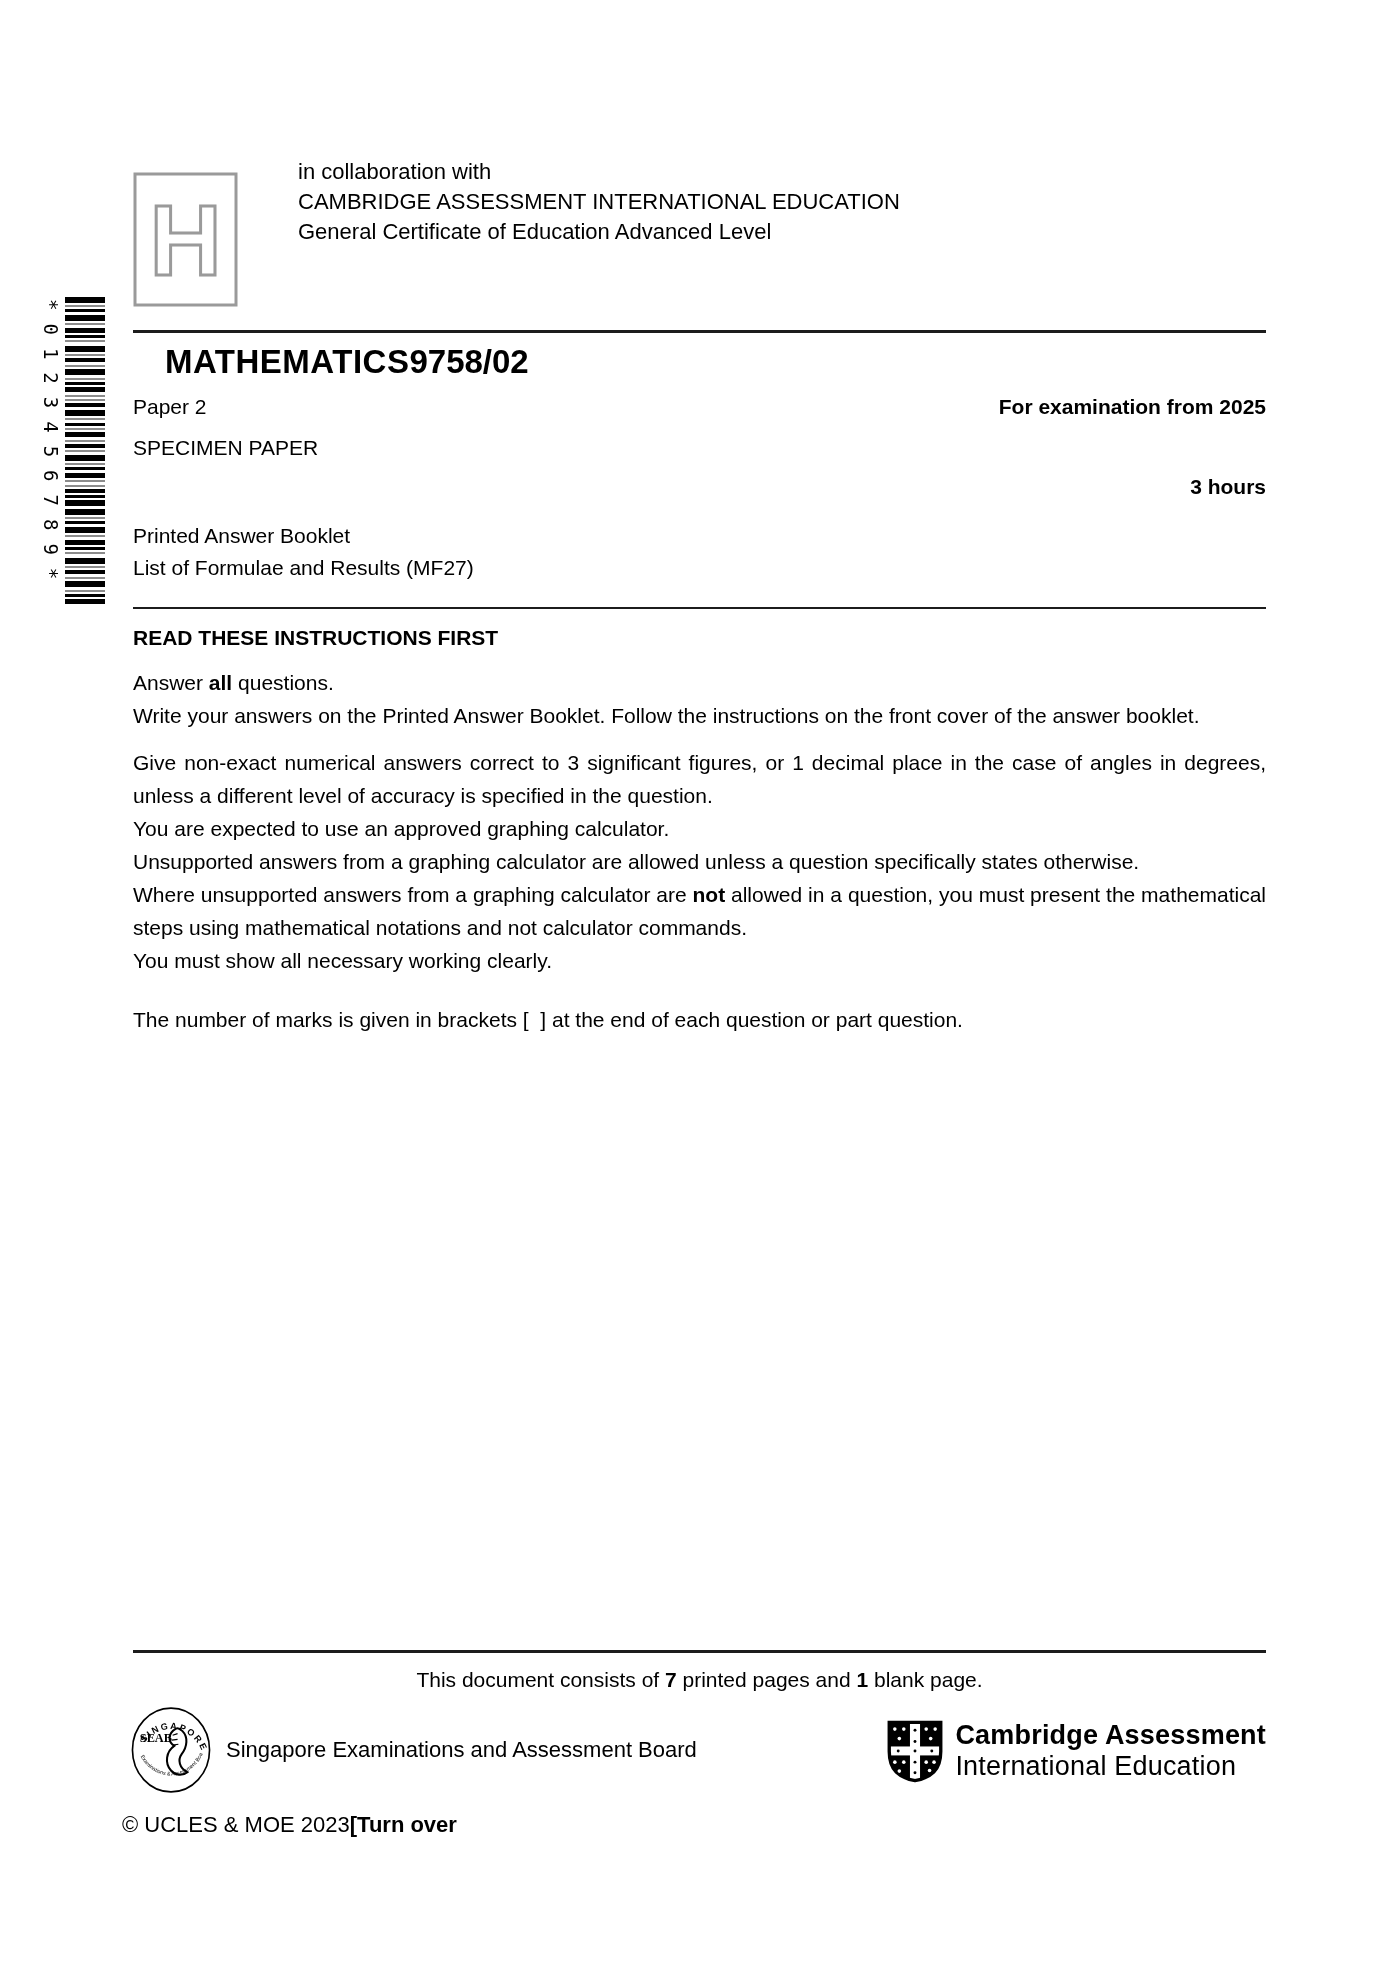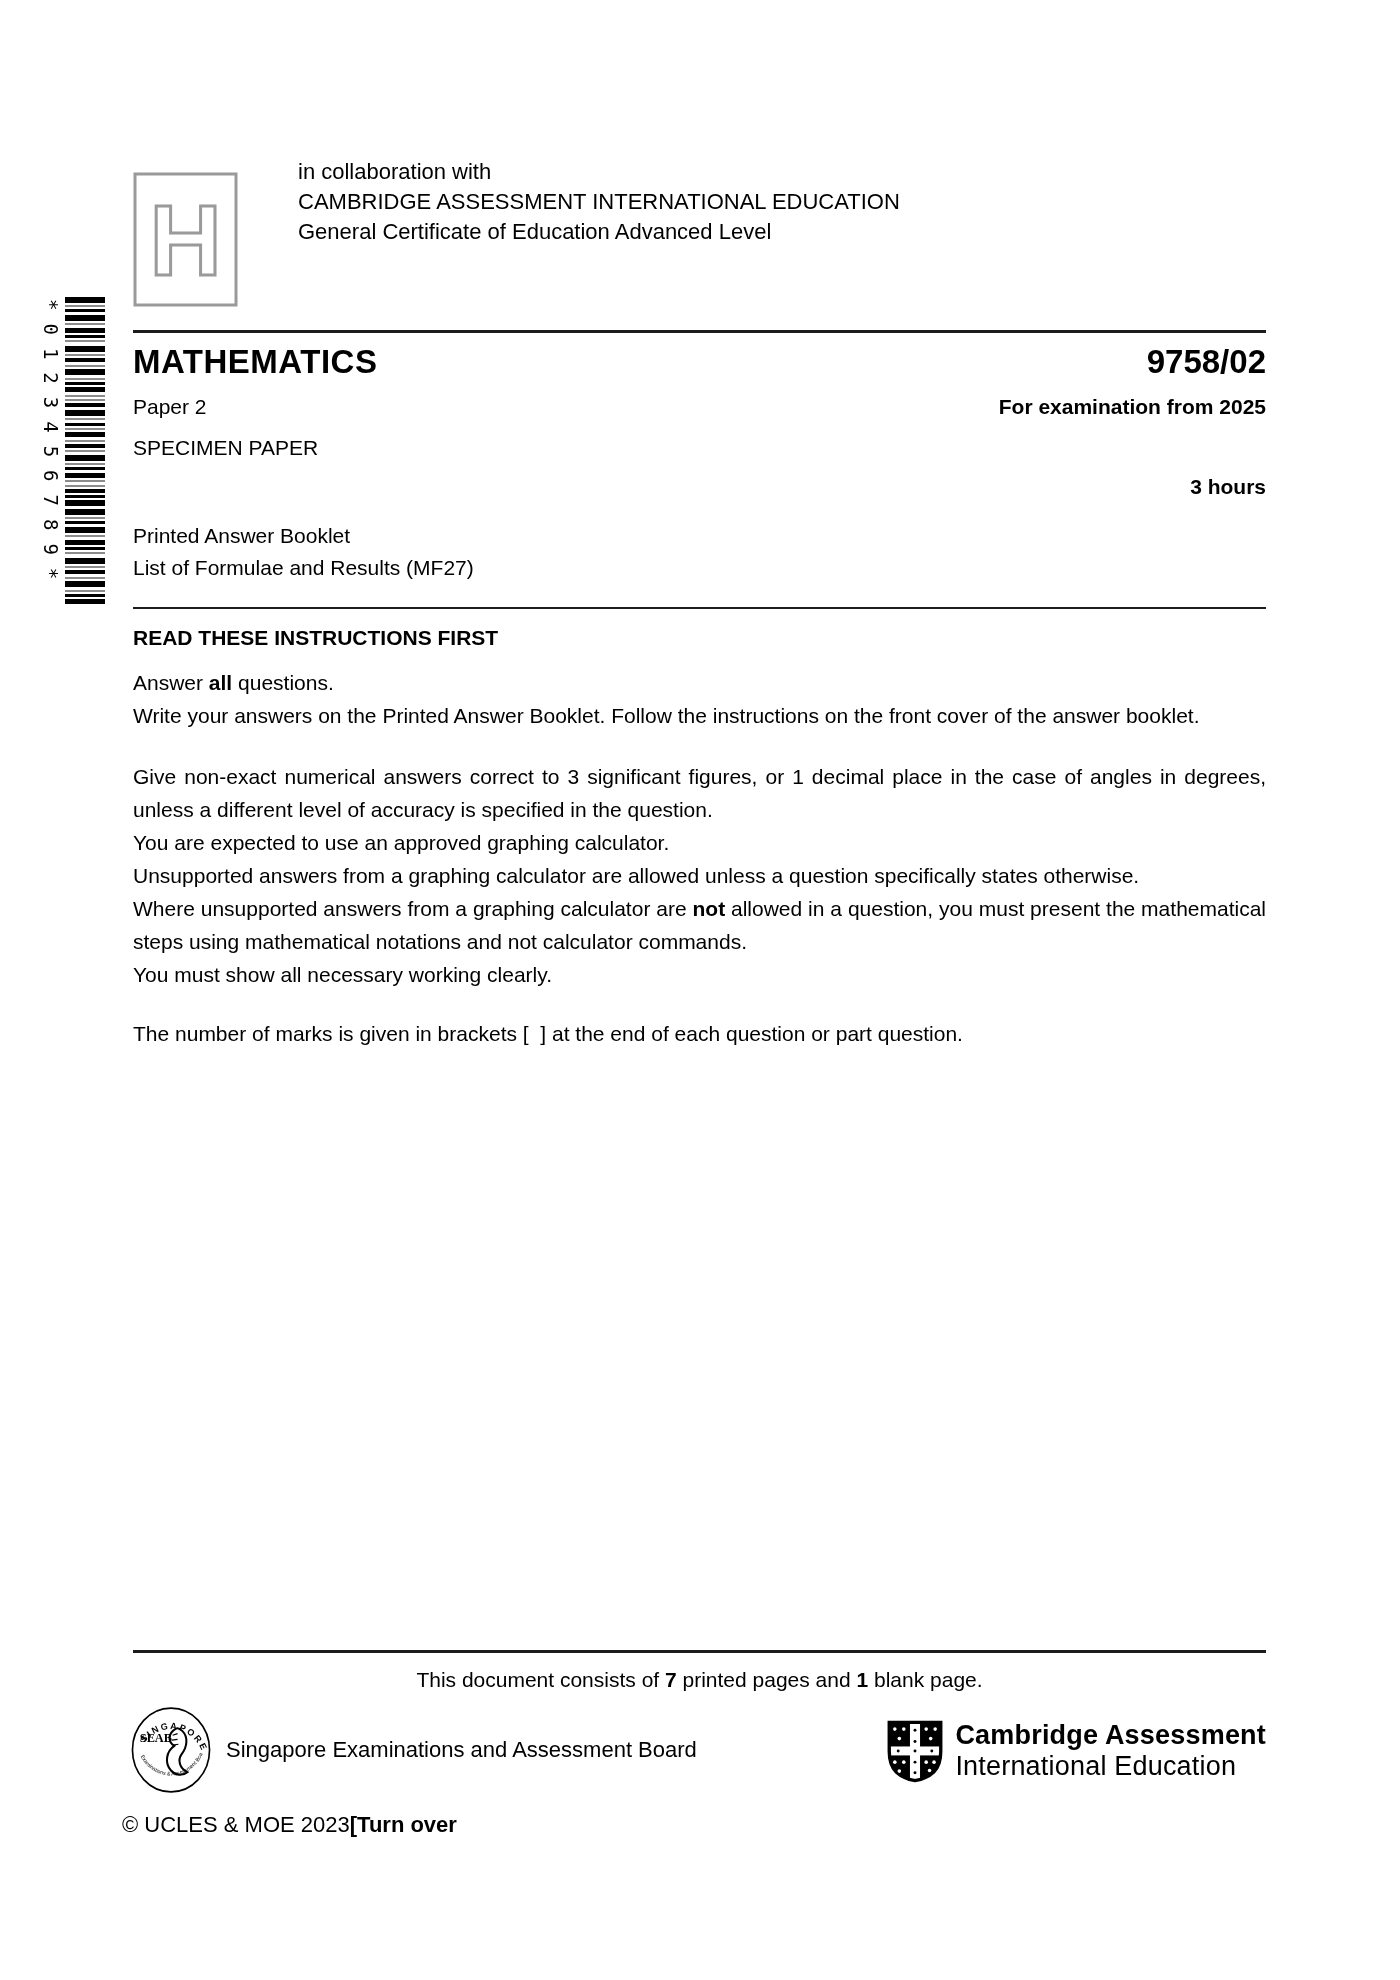--- a/index.html
+++ b/index.html
@@ -12,35 +12,35 @@
   .content { position:absolute; left:133px; width:1133px; top:0; }
 
   
   .header-row { display:flex; margin-top:155px; }
   .hlogo { width:105px; height:135px; margin-top:17px; flex:none; }
   .hlines { margin-left:60px; font-size:22px; line-height:30px; margin-top:2px; }
 
   .rule { border-top:3px solid #1c1c1c; height:0; }
   .rule-top { margin-top:23px; }
 
-  .title-row { display:flex; justify-content:space-between; align-items:baseline; margin-top:10px; }
+  .title-row { display:flex; align-items:baseline; margin-top:10px;margin-left:32px; }
   .subject { font-size:33px; font-weight:bold; letter-spacing:0.5px; }
   .code    { font-size:33px; font-weight:bold; }
   .row2 { display:flex; justify-content:space-between; margin-top:14px; font-size:21px; }
   .exam-from { font-weight:bold; }
   .spec  { margin-top:17px; font-size:21px; }
   .hours { margin-top:15px; text-align:right; font-weight:bold; font-size:21px; }
   .addl  { display:flex; margin-top:21px; font-size:21px; line-height:32px; }
   .addl-label { width:267px; flex:none; }
   .rule-mid { border-top:2px solid #1c1c1c; margin-top:23px; }
 
   .read-heading { margin-top:17px; font-size:21px; font-weight:bold; }
   .para { font-size:21px; line-height:33px; text-align:justify; }
   .p1 { margin-top:16px; }
-  .p2 { margin-top:28px; }
+  .p2 { margin-top:14px; }
   .p3 { margin-top:26px; text-align:left; }
   .b { font-weight:bold; }
 
   
   .barcode { position:absolute; left:65px; top:297px; width:40px; height:312px; overflow:hidden; }
   .bc-bar { width:100%; }
   .bc-text {
     position:absolute; left:62px; top:299px; width:310px;
     transform-origin:0 0; transform:rotate(90deg);
     font-family:"DejaVu Sans Mono", monospace;

